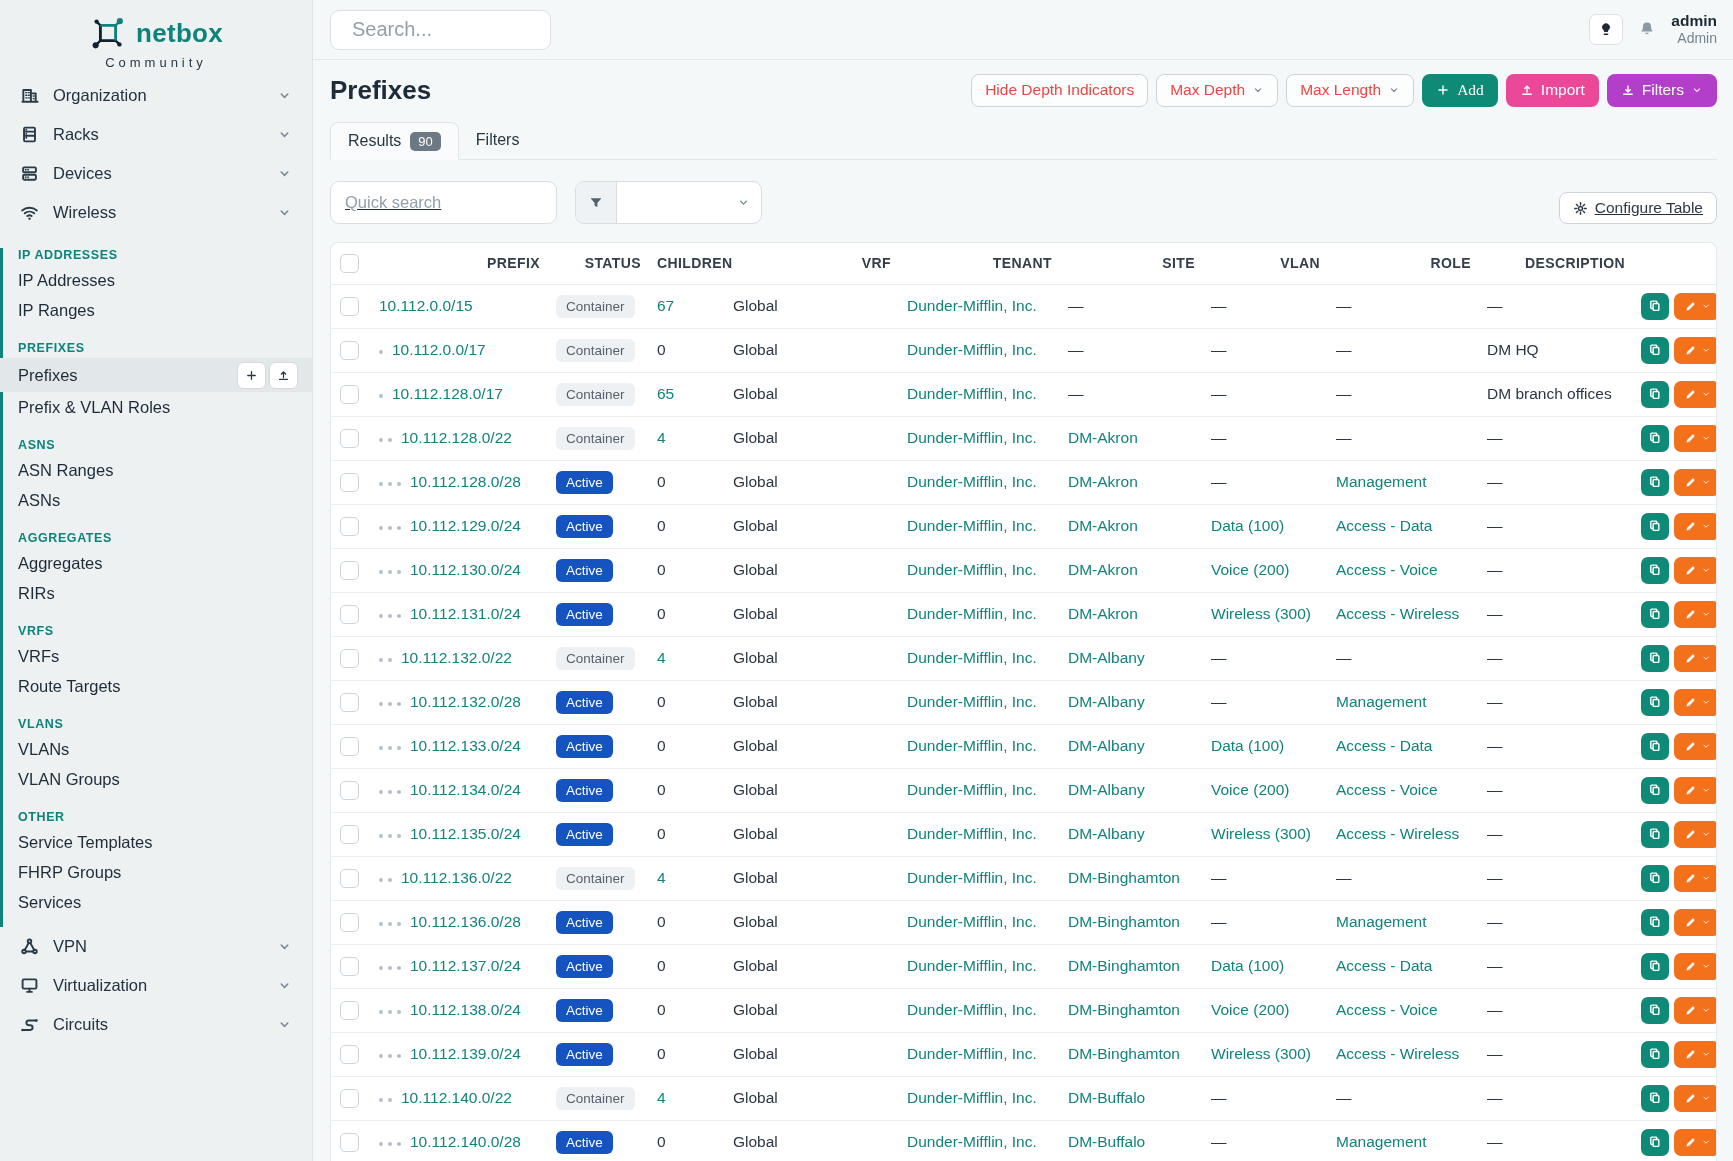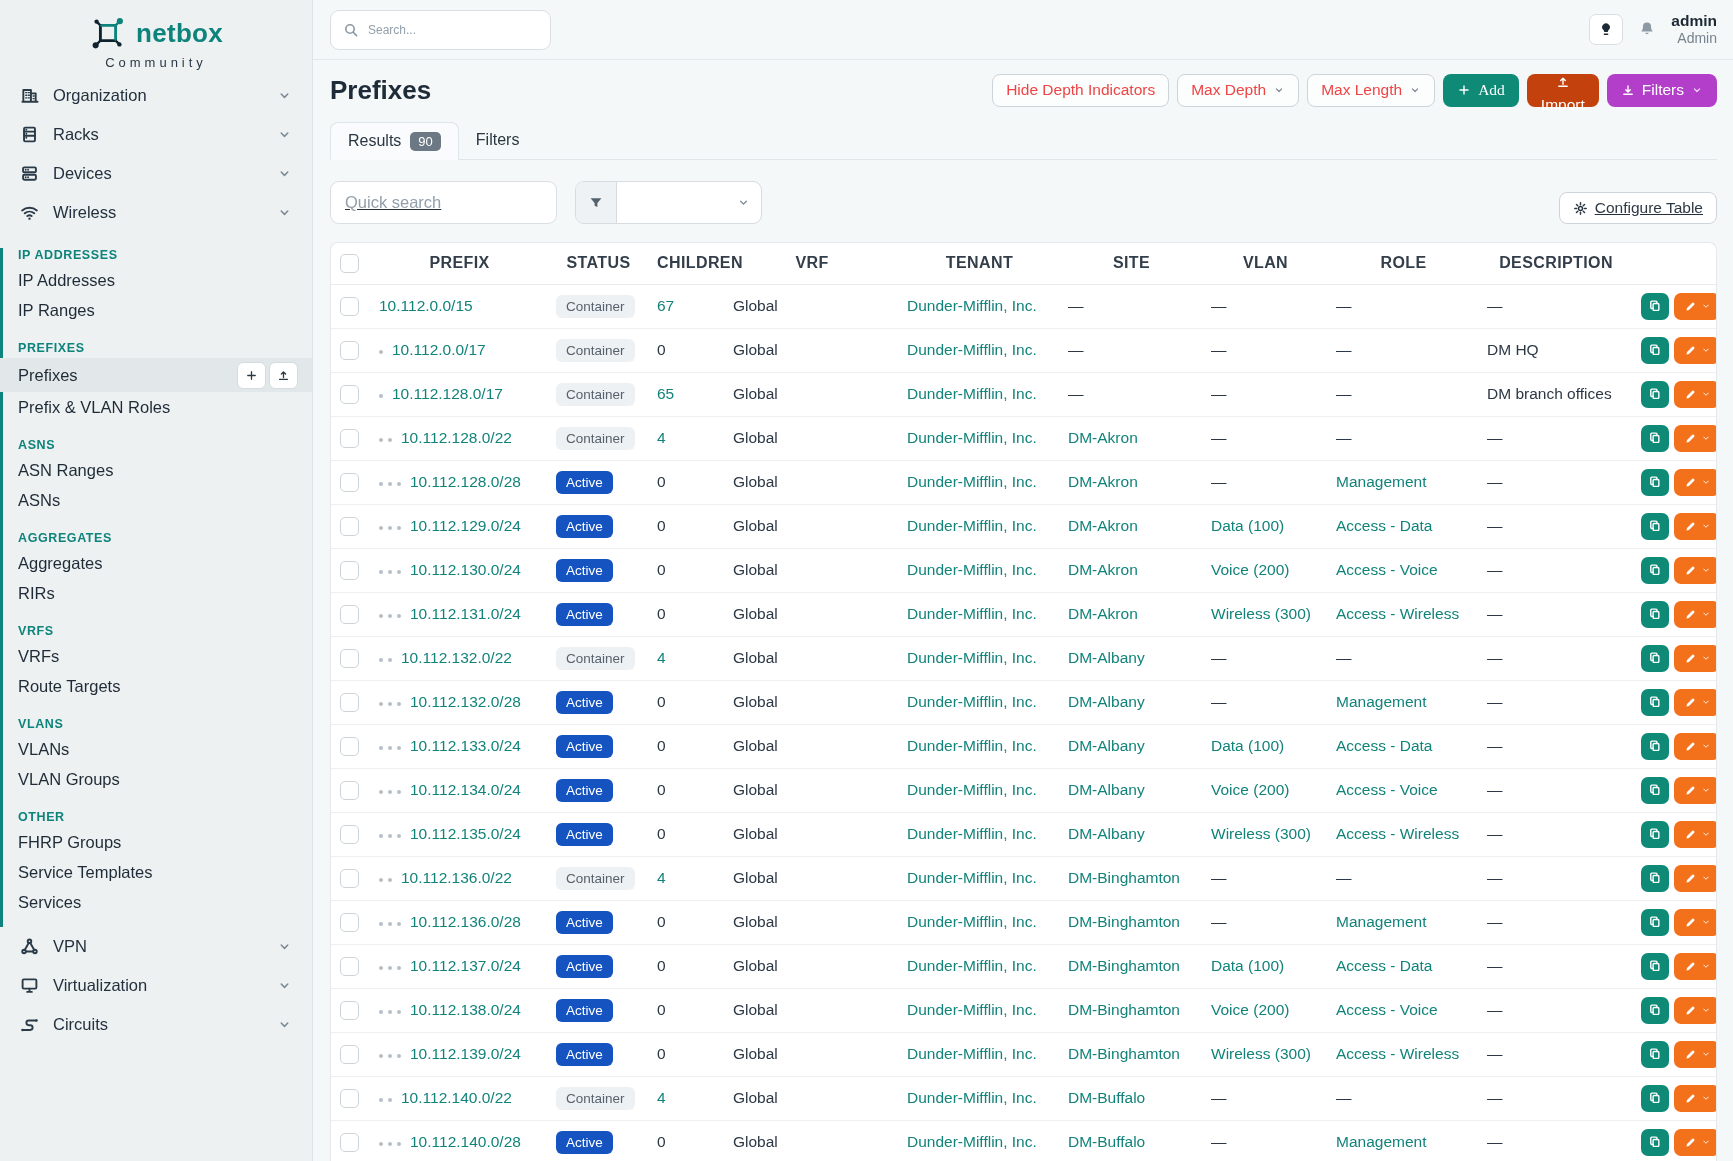--- a/index.html
+++ b/index.html
@@ -30,38 +30,38 @@
   .sub-label { flex:1; }
   .mini-btn { width:29px; height:27px; background:#fff; border:1px solid #d5dbde; border-radius:6px; display:flex; align-items:center; justify-content:center; color:#2b3844; margin-left:3px; cursor:pointer; }
   .mini-btn svg { width:13px; height:13px; }
 
   
   .main { flex:1; display:flex; flex-direction:column; padding:0 16px 0 17px; min-width:0; }
   .topbar { height:60px; display:flex; align-items:center; border-bottom:1px solid #e3e8ea; margin:0 -16px 0 -17px; padding:0 16px 0 17px; }
   .search-box { width:221px; height:40px; border:1px solid #d9dfe3; border-radius:9px; background:#fff; display:flex; align-items:center; padding:0 12px; gap:9px; color:#8b97a2; }
   .search-box .s-icon { width:16px; height:16px; }
   .search-box .s-icon svg { width:100%; height:100%; }
-  .search-box input { border:none; outline:none; flex:1; font-size:12px; color:#404040; background:transparent; font-family:inherit; }
+  .search-box input { border:none; outline:none; flex:1; font-size:20px; color:#404040; background:transparent; font-family:inherit; }
   .search-box input::placeholder { color:#93a0ab; }
   .topbar-right { margin-left:auto; display:flex; align-items:center; gap:15px; }
   .bulb-btn { width:34px; height:31px; border:1px solid #d9dfe3; background:#fff; border-radius:7px; display:flex; align-items:center; justify-content:center; color:#1d2935; cursor:pointer; }
   .bulb-btn svg { width:16px; height:16px; }
   .bell { color:#8d99a5; width:18px; height:18px; cursor:pointer; }
   .bell svg { width:100%; height:100%; }
   .user-block { text-align:right; line-height:1.2; }
   .user-name { font-weight:bold; font-size:15.5px; color:#1d2935; }
   .user-role { font-size:14px; color:#77838f; }
 
   .page-head { display:flex; align-items:center; margin-top:13px; height:34px; }
   .page-title { font-size:26px; font-weight:bold; color:#1e2b38; }
   .head-actions { margin-left:auto; display:flex; gap:8px; align-items:center; }
   .btn { height:33px; border-radius:8px; font-size:15.5px; display:inline-flex; align-items:center; gap:7px; padding:0 13px; border:1px solid transparent; cursor:pointer; background:#fff; font-family:inherit; white-space:nowrap; }
   .btn-outline { border-color:#ccd4da; color:#ef4444; background:#fcfdfd; }
   .btn-green  { background:#0e8a76; color:#fff;font-family:Liberation Serif, serif; }
-  .btn-cyan   { background:#c2410c; color:#fff;flex-direction:column; }
+  .btn-cyan   { background:#ec4899; color:#fff; }
   .btn-purple { background:#b23ec9; color:#fff; }
   .btn .b-icon { width:14px; height:14px; }
   .btn .b-icon svg { width:100%; height:100%; }
   .btn .b-chev { width:12px; height:12px; opacity:.8; }
   .btn .b-chev svg { width:100%; height:100%; }
   .btn-outline .b-chev { color:#7b8893; opacity:1; }
 
   .tabs { display:flex; align-items:flex-end; margin-top:14px; border-bottom:1px solid #dfe5e8; }
   .tab { padding:0 17px; height:38px; display:flex; align-items:center; gap:9px; font-size:16px; color:#2a3641; cursor:pointer; }
   .tab.active { background:#f9fbfc; border:1px solid #dfe5e8; border-bottom:1px solid #f9fbfc; border-radius:8px 8px 0 0; margin-bottom:-1px; }
@@ -75,21 +75,21 @@
   .filter-addon { width:41px; background:#eef2f4; border-right:1px solid #d6dce0; display:flex; align-items:center; justify-content:center; color:#54616d; cursor:pointer; }
   .filter-addon svg { width:14px; height:14px; }
   .filter-select { width:144px; display:flex; align-items:center; justify-content:flex-end; padding:0 11px; color:#7b8893; cursor:pointer; }
   .filter-select svg { width:13px; height:13px; }
   .configure-btn { margin-left:auto; margin-top:6px; height:32px; font-size:15.5px; color:#2e3944; }
   .configure-btn .b-icon { width:15px; height:15px; }
 
   
   .table-card { margin-top:18px; background:#fff; border:1px solid #e4e9ec; border-bottom:none; border-radius:8px 8px 0 0; flex:1; overflow:hidden; }
   table { width:100%; border-collapse:collapse; table-layout:fixed; }
-  thead th { height:41px; font-size:16px; letter-spacing:.4px; color:#333e4a; text-align:center; padding:0 8px; border-bottom:1px solid #e8ecef; font-weight:bold; cursor:pointer; }
+  thead th { height:41px; font-size:14px; letter-spacing:.4px; color:#333e4a; text-align:right; padding:0 8px; border-bottom:1px solid #e8ecef; font-weight:bold; cursor:pointer; }
   thead th.col-check { padding-left:9px; cursor:default; }
   tbody td { height:44px; border-bottom:1px solid #edf0f2; padding:0 8px; font-size:15.5px; color:#27323e; white-space:nowrap; overflow:hidden; }
   td.col-check { padding-left:9px; }
   .checkbox { width:19px; height:19px; border:1px solid #ccd4da; border-radius:5px; background:#fff; cursor:pointer; }
   .depth-dots { display:inline-flex; align-items:center; gap:5px; margin-right:9px; vertical-align:1px; }
   .depth-dot { width:4px; height:4px; border-radius:50%; background:#b6bfc7; }
   .cell-link { color:#12837a; text-decoration:none; cursor:pointer; }
   .dash, .plain { color:#2c3845; }
   .badge { font-size:13.5px; padding:4px 10px; border-radius:6px; display:inline-block; }
   .badge-active { background:#1553c0; color:#fff; }
@@ -231,24 +231,24 @@
       </div>
       <div class="section-head">VLANS</div>
       <div class="nav-sub">
         <span class="sub-label">VLANs</span>
       </div>
       <div class="nav-sub">
         <span class="sub-label">VLAN Groups</span>
       </div>
       <div class="section-head">OTHER</div>
       <div class="nav-sub">
+        <span class="sub-label">Service Templates</span>
+      </div>
+      <div class="nav-sub">
         <span class="sub-label">FHRP Groups</span>
-      </div>
-      <div class="nav-sub">
-        <span class="sub-label">Service Templates</span>
       </div>
       <div class="nav-sub">
         <span class="sub-label">Services</span>
       </div>
     </div>
   <nav id="nav-bottom">
       <div class="nav-item">
         <span class="nav-icon">
           <svg viewBox="0 0 16 16" fill="none" stroke="currentColor" stroke-width="1.6" stroke-linecap="round" stroke-linejoin="round">
             <circle cx="8" cy="3.6" r="1.5"></circle>

